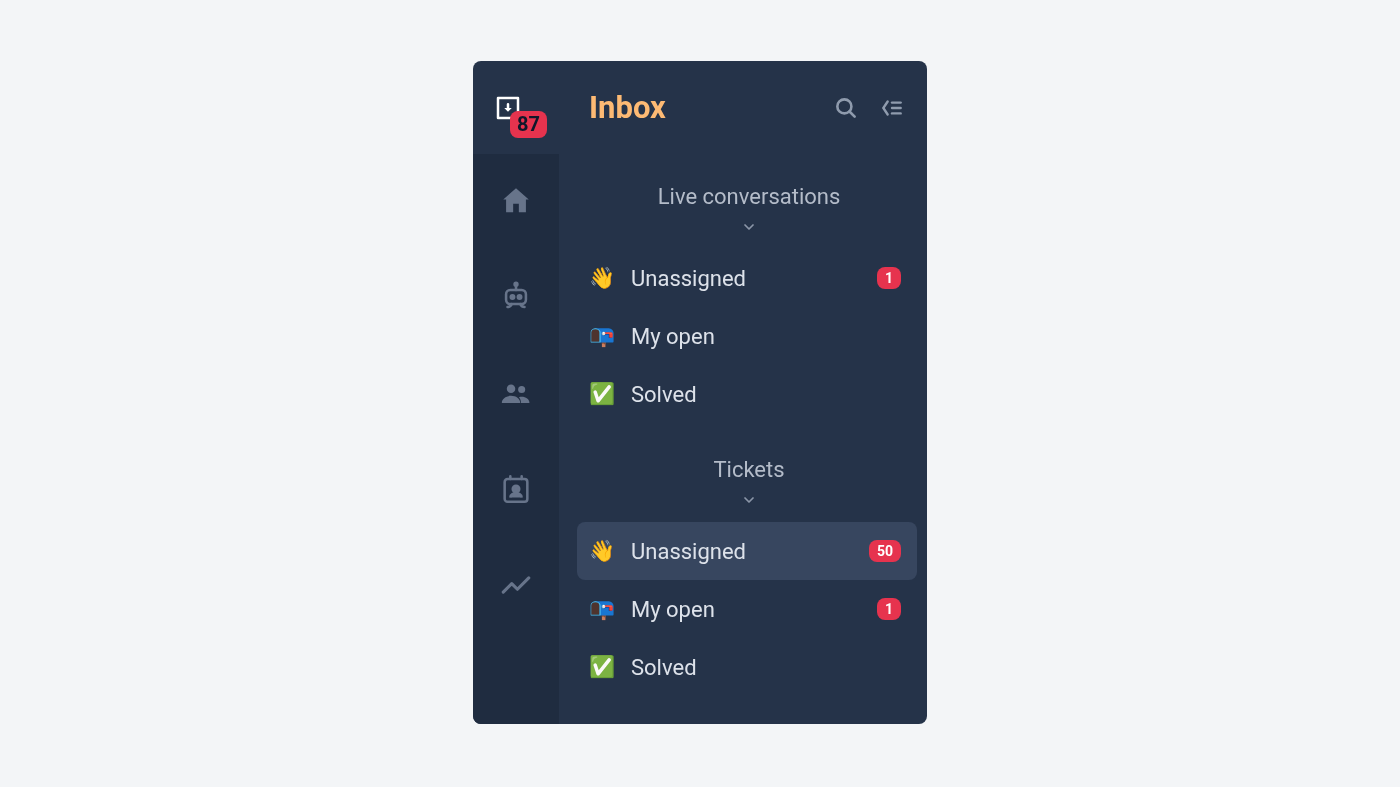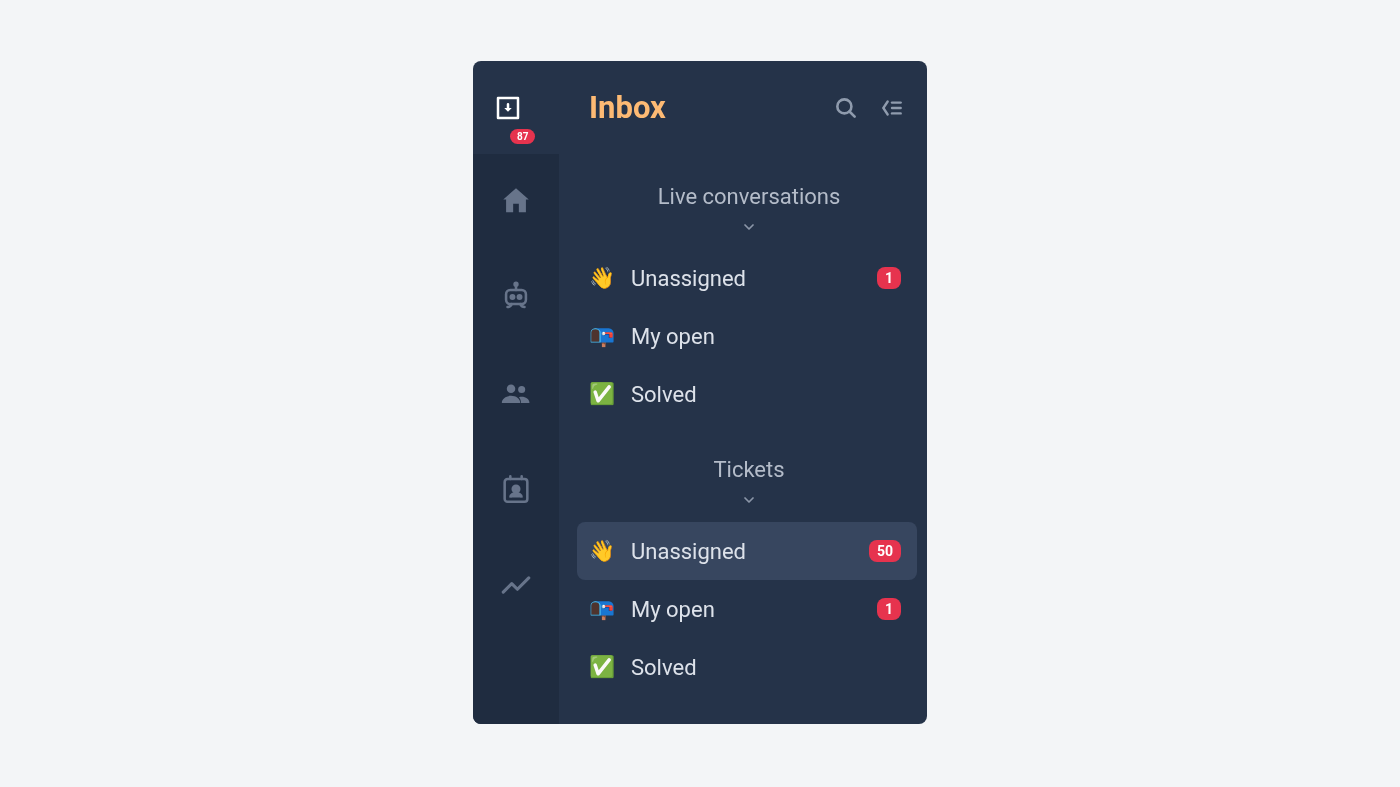--- a/index.html
+++ b/index.html
@@ -39,27 +39,26 @@
   .inbox-icon {
     width: 30px;
     height: 30px;
     color: #ffffff;
   }
   .inbox-badge {
     position: absolute;
     top: 18px;
     left: 17px;
     background: #e6334e;
-    color: #ffffff;
-    font-size: 10px;
+    color: #0f172a;
+    font-size: 20px;
     font-weight: 700;
     border-radius: 8px;
     padding: 2px 7px;
     line-height: 1.15;
-    margin-top: 18px;
   }
   .title {
     margin-left: 52px;
     font-size: 31px;
     font-weight: 700;
     color: #fdba74;
     flex: 1;
   }
   .header-actions {
     display: flex;

